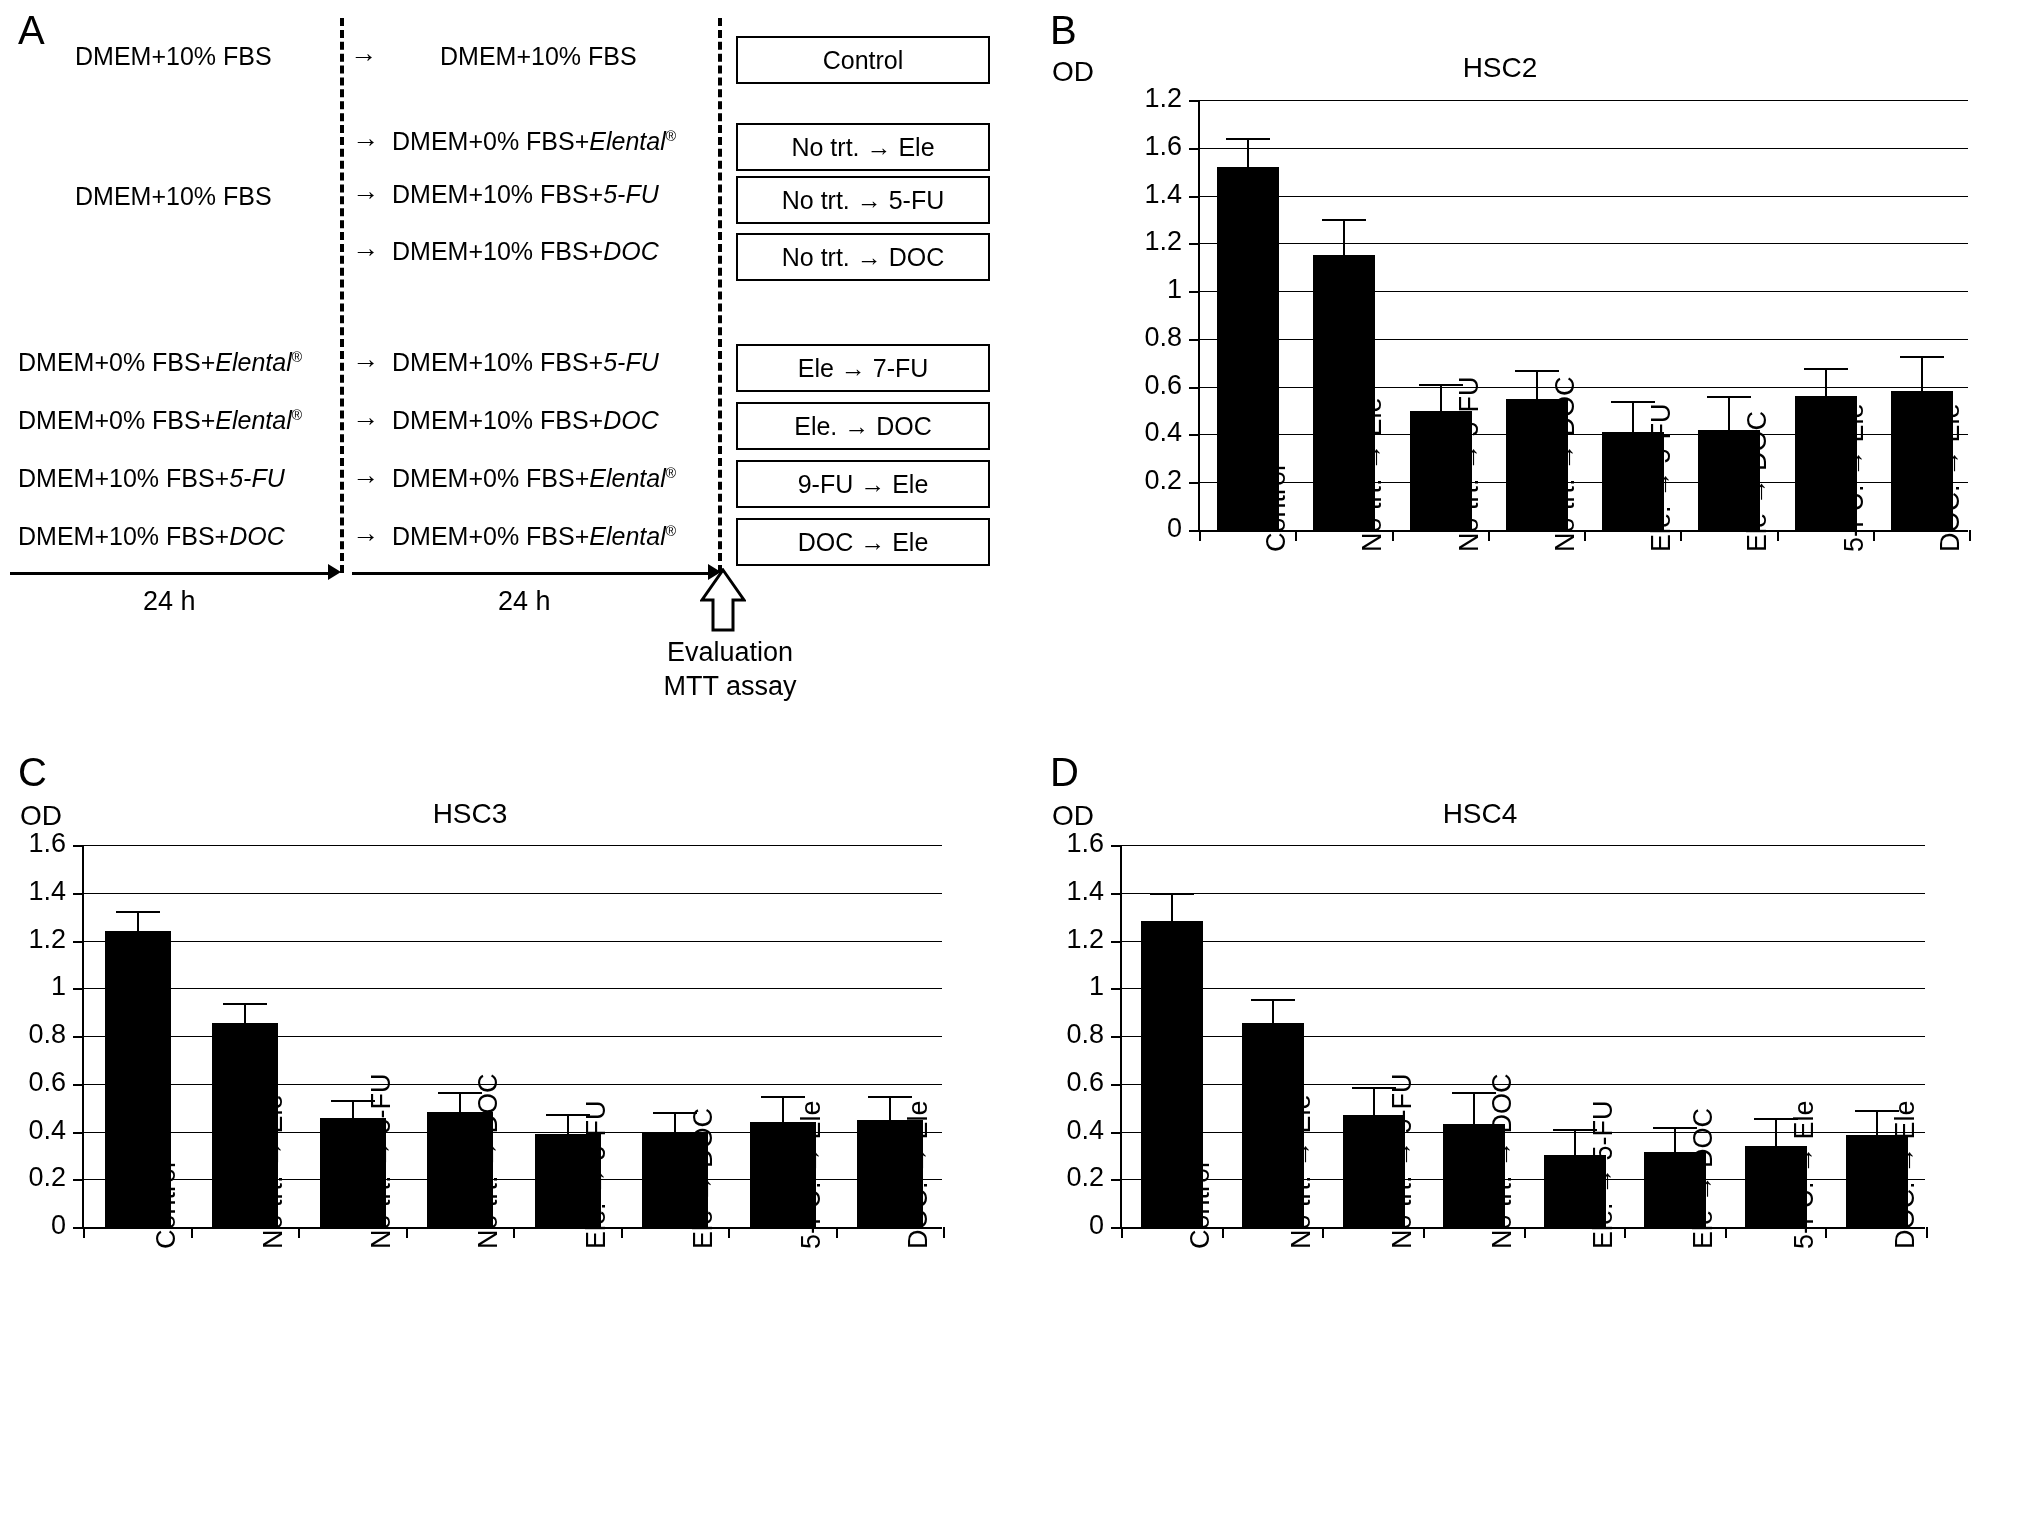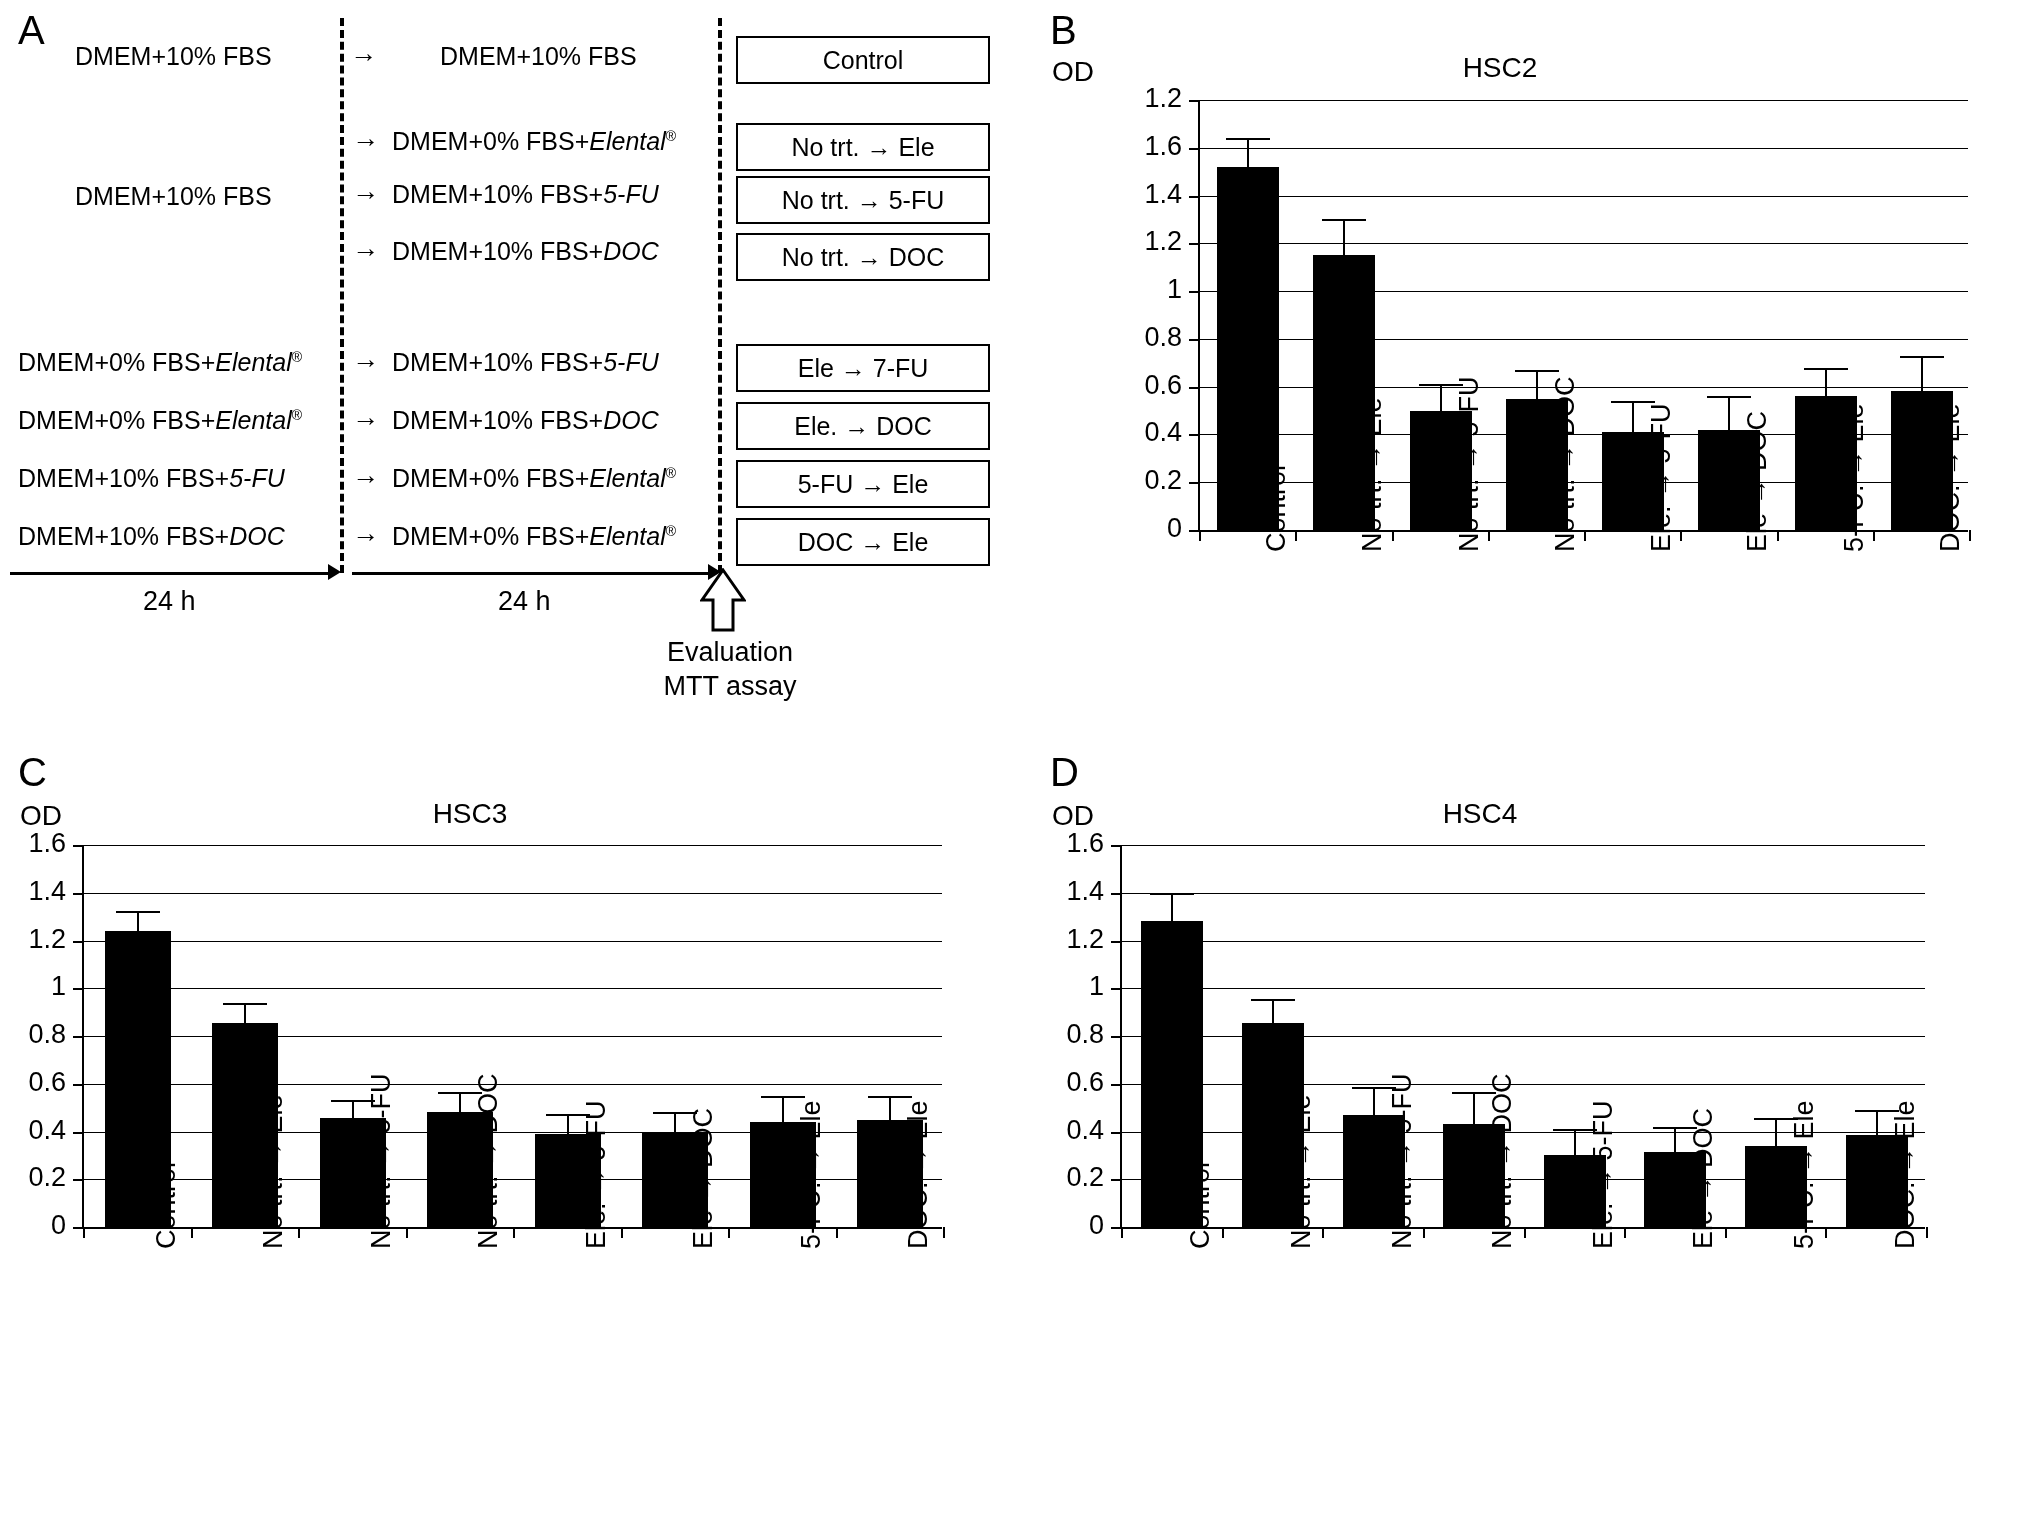--- a/index.html
+++ b/index.html
@@ -73,21 +73,21 @@
   <div class="boxed" style="left:736px;top:344px;width:250px;height:44px;">Ele → 7-FU</div>
 
   <div class="flowtext" style="left:18px;top:406px;">DMEM+0% FBS+<i>Elental</i><sup>®</sup></div>
   <div class="smallarrow" style="left:352px;top:404px;">→</div>
   <div class="flowtext" style="left:392px;top:406px;">DMEM+10% FBS+<i>DOC</i></div>
   <div class="boxed" style="left:736px;top:402px;width:250px;height:44px;">Ele. → DOC</div>
 
   <div class="flowtext" style="left:18px;top:464px;">DMEM+10% FBS+<i>5-FU</i></div>
   <div class="smallarrow" style="left:352px;top:462px;">→</div>
   <div class="flowtext" style="left:392px;top:464px;">DMEM+0% FBS+<i>Elental</i><sup>®</sup></div>
-  <div class="boxed" style="left:736px;top:460px;width:250px;height:44px;">5-FU → Ele</div>
+  <div class="boxed" style="left:736px;top:460px;width:250px;height:44px;">9-FU → Ele</div>
 
   <div class="flowtext" style="left:18px;top:522px;">DMEM+10% FBS+<i>DOC</i></div>
   <div class="smallarrow" style="left:352px;top:520px;">→</div>
   <div class="flowtext" style="left:392px;top:522px;">DMEM+0% FBS+<i>Elental</i><sup>®</sup></div>
   <div class="boxed" style="left:736px;top:518px;width:250px;height:44px;">DOC → Ele</div>
 
   <div class="arrowline" style="left:10px;top:572px;width:320px;"></div>
   <div class="arrowhead" style="left:328px;top:564px;"></div>
   <div class="arrowline" style="left:352px;top:572px;width:360px;"></div>
   <div class="arrowhead" style="left:708px;top:564px;"></div>

